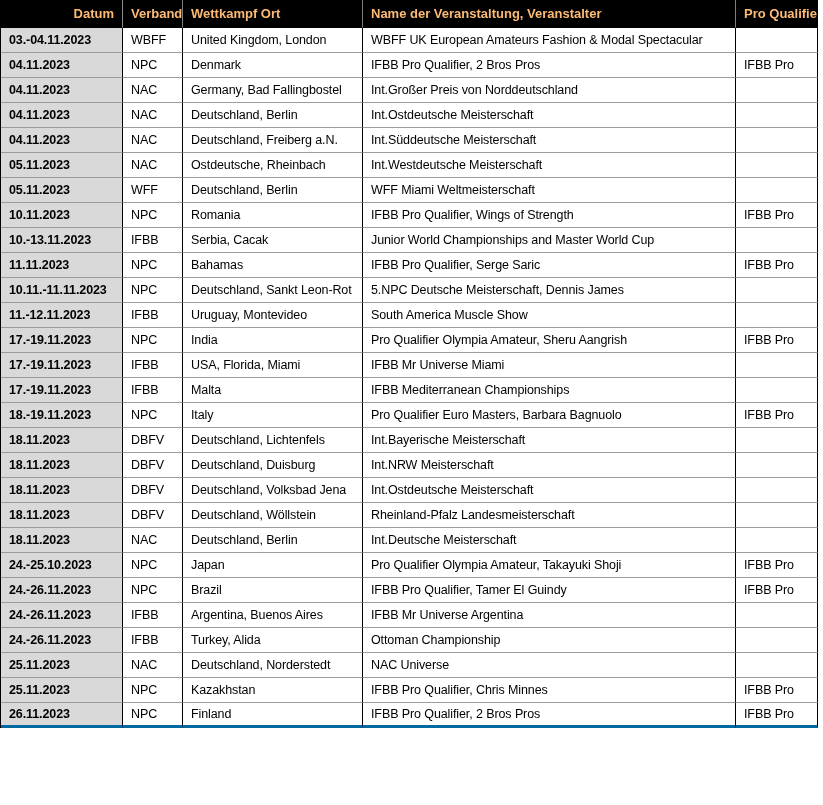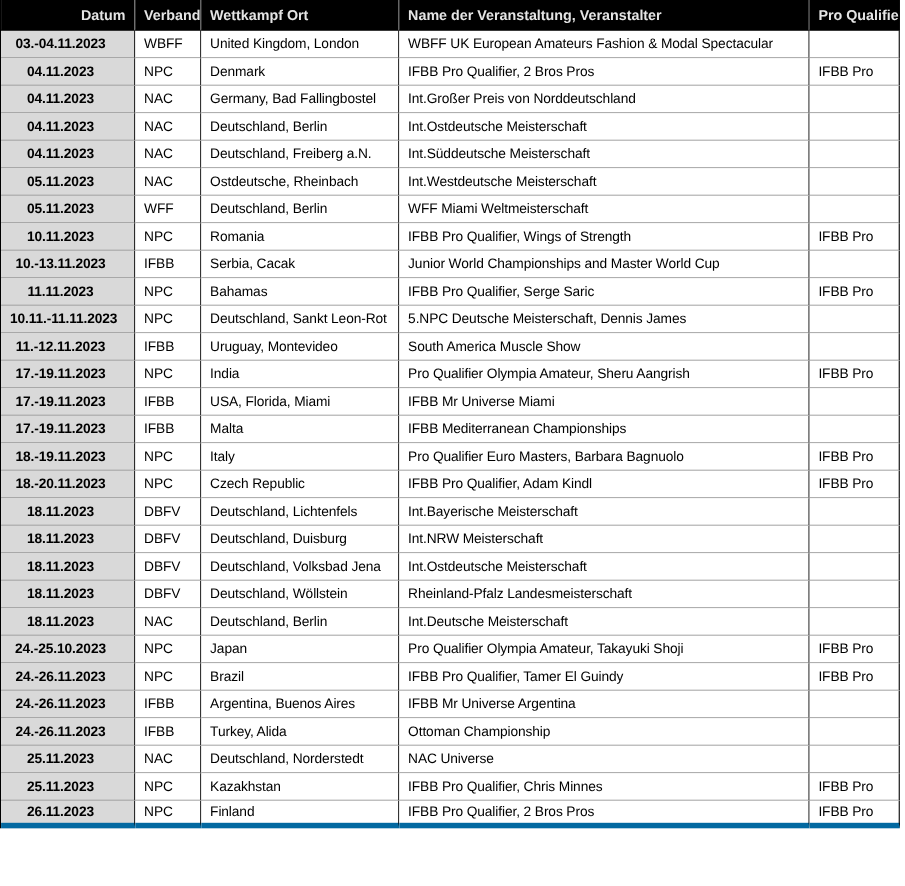--- a/index.html
+++ b/index.html
@@ -19,21 +19,21 @@
     border-left: 1px solid #000000;
   }
   col.w-datum   { width: 122px; }
   col.w-verband { width: 60px;  }
   col.w-ort     { width: 180px; }
   col.w-name    { width: 373px; }
   col.w-pro     { width: 82px;  }
 
   th {
     background: #000000;
-    color: #e5e5e5;
+    color: #fdba74;
     font-size: 13px;
     font-weight: bold;
     text-align: left;
     height: 28px;
     padding: 0 8px;
     box-sizing: border-box;
     vertical-align: middle;
     border-right: 1px solid #7f7f7f;
     border-bottom: 1px solid #000000;
     white-space: nowrap;
@@ -53,24 +53,24 @@
     vertical-align: middle;
     border-right: 1px solid #000000;
     border-bottom: 1px solid #9c9c9c;
     white-space: nowrap;
     overflow: hidden;
     letter-spacing: -0.1px;
   }
   td.c-datum {
     background: #d9d9d9;
     font-weight: bold;
-    text-align: center;
+    text-align: left;
     padding-right: 21px;
   }
-  tbody tr:last-child td { border-bottom: 5px solid #0369a1; }
+  tbody tr:last-child td { border-bottom: 3px solid #0369a1; }
 </style>
 </head>
 <body>
 
 <table class="comp-table">
   <colgroup>
     <col class="w-datum">
     <col class="w-verband">
     <col class="w-ort">
     <col class="w-name">
@@ -209,27 +209,20 @@
   </tr>
 
   <tr>
     <td class="c-datum">18.-19.11.2023</td>
     <td class="c-verband">NPC</td>
     <td class="c-ort">Italy</td>
     <td class="c-name">Pro Qualifier Euro Masters, Barbara Bagnuolo</td>
     <td class="c-pro">IFBB Pro</td>
   </tr>
 
-  <tr>
-    <td class="c-datum">18.-20.11.2023</td>
-    <td class="c-verband">NPC</td>
-    <td class="c-ort">Czech Republic</td>
-    <td class="c-name">IFBB Pro Qualifier, Adam Kindl</td>
-    <td class="c-pro">IFBB Pro</td>
-  </tr>
 
   <tr>
     <td class="c-datum">18.11.2023</td>
     <td class="c-verband">DBFV</td>
     <td class="c-ort">Deutschland, Lichtenfels</td>
     <td class="c-name">Int.Bayerische Meisterschaft</td>
     <td class="c-pro"></td>
   </tr>
 
   <tr>

